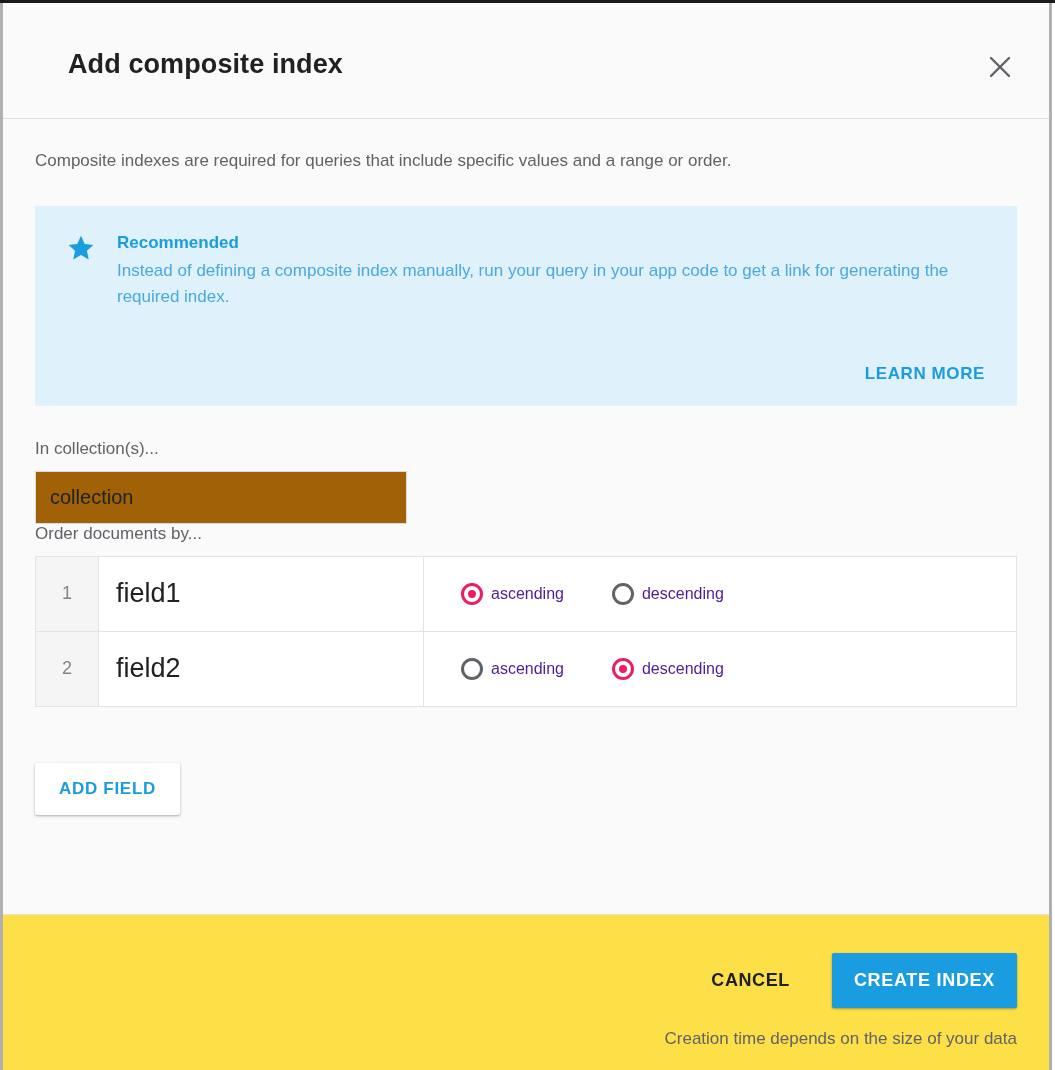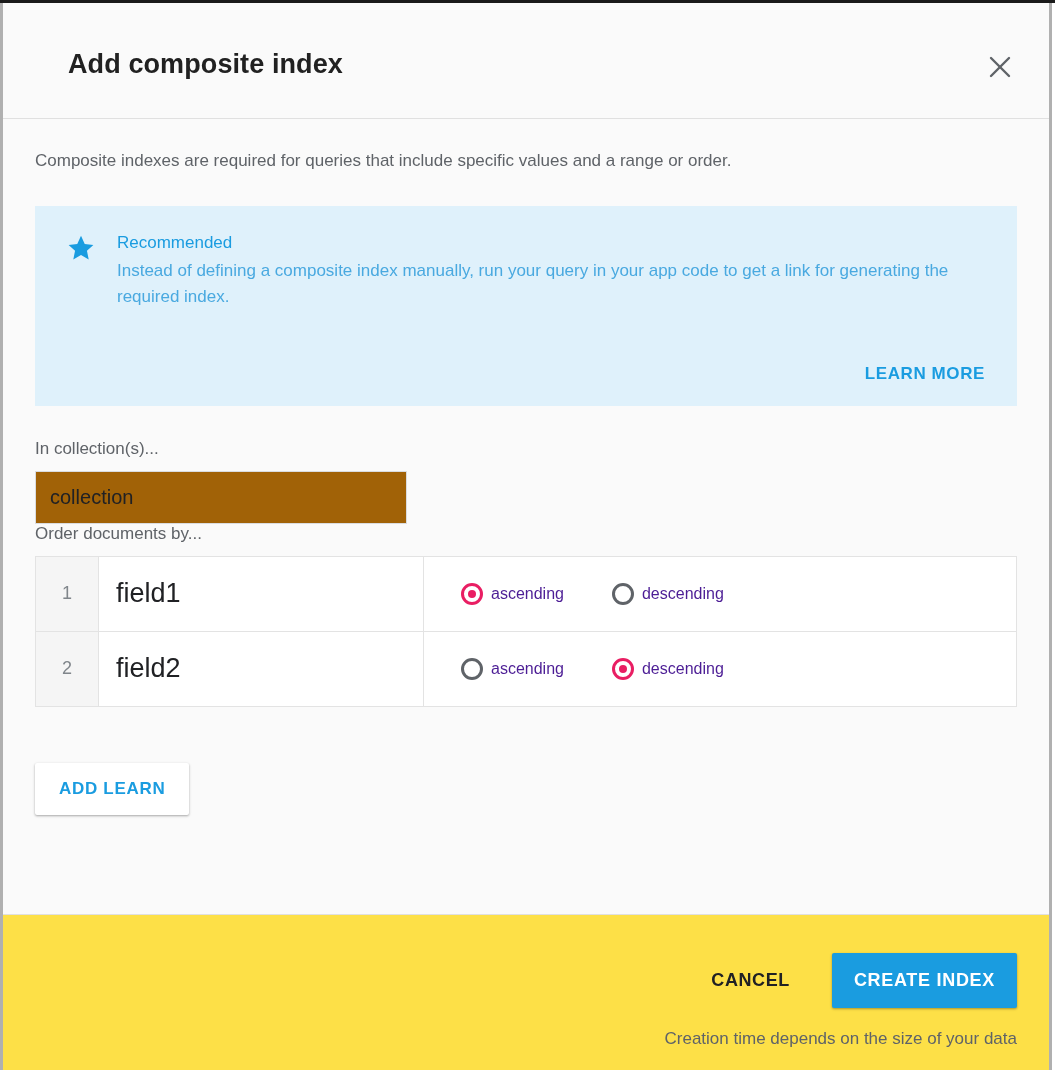--- a/index.html
+++ b/index.html
@@ -114,21 +114,21 @@
     align-items: flex-start;
   }
   .star-icon {
     flex: 0 0 auto;
     margin-right: 22px;
     margin-top: 2px;
   }
   .banner-text { flex: 1 1 auto; }
   .banner-heading {
     font-size: 17px;
-    font-weight: normal;
+    font-weight: bold;
     color: #1a9ce0;
     line-height: 1.35;
     margin-bottom: 3px;
   }
   .banner-body {
     font-size: 17px;
     color: #49a9e0;
     line-height: 1.55;
     max-width: 880px;
   }
@@ -385,21 +385,21 @@
             </div>
             <div class="radio-option">
               <span class="radio checked"></span>
               <span class="radio-label">descending</span>
             </div>
           </div>
         </div>
 
       </div>
 
-      <button class="add-field-button">ADD LEARN</button>
+      <button class="add-field-button">ADD FIELD</button>
     </div>
 
     <div class="dialog-footer">
       <div class="footer-actions">
         <button class="cancel-button">CANCEL</button>
         <button class="create-button">CREATE INDEX</button>
       </div>
       <div class="footer-note">Creation time depends on the size of your data</div>
     </div>
 

